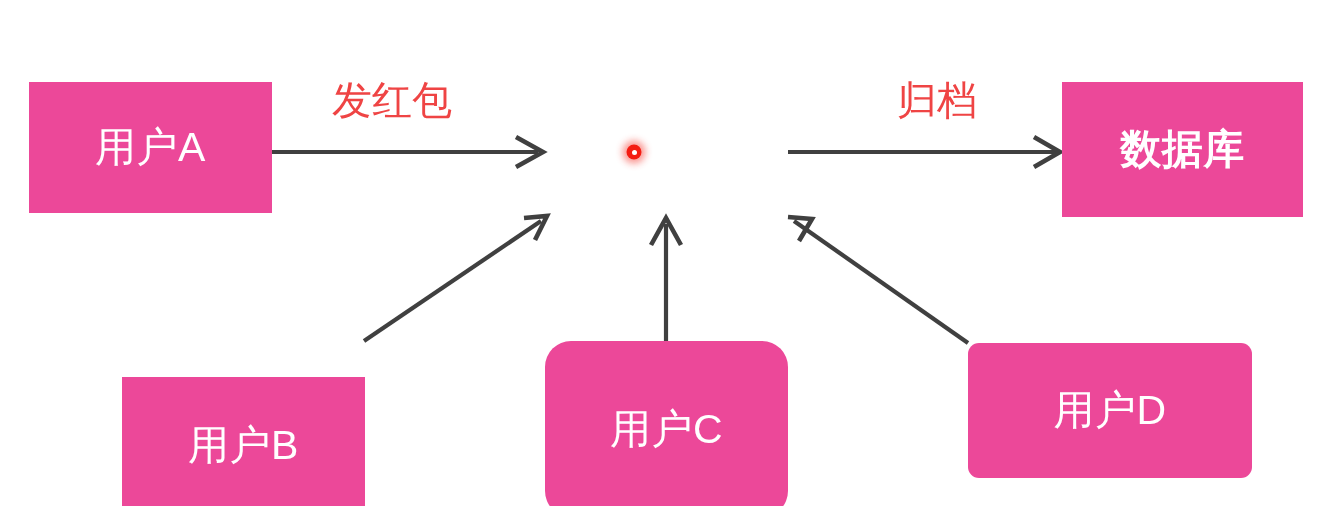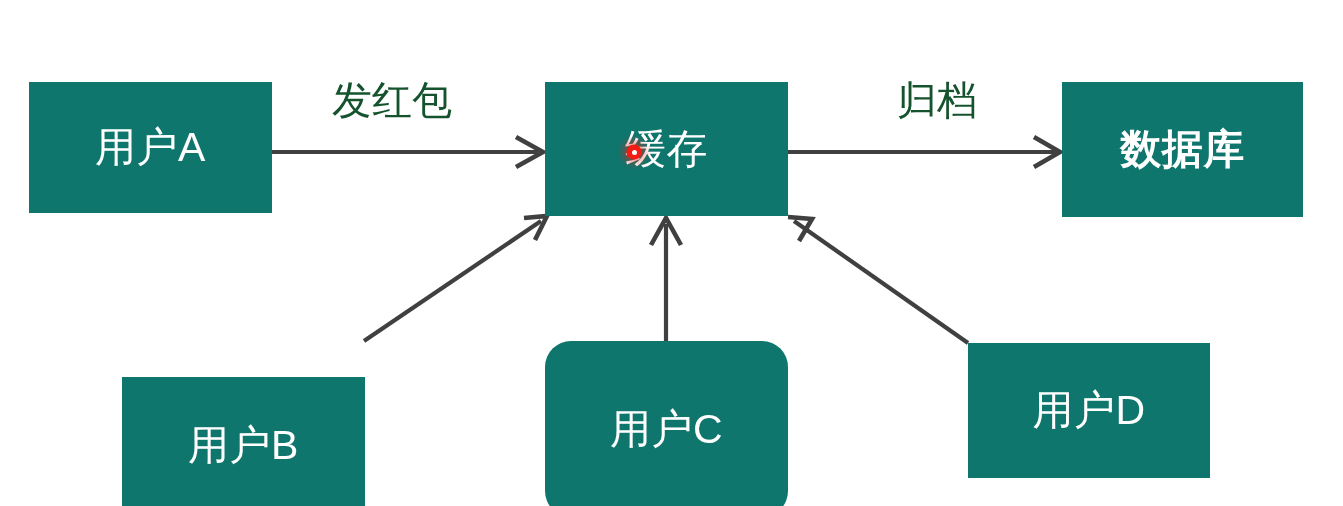--- a/index.html
+++ b/index.html
@@ -12,35 +12,35 @@
   }
   #canvas {
     position: relative;
     width: 1343px;
     height: 506px;
     background: #ffffff;
     overflow: hidden;
   }
   .node {
     position: absolute;
-    background: #0f766e;
+    background: #ec4899;
     color: #ffffff;
     display: flex;
     align-items: center;
     justify-content: center;
     font-size: 41px;
     font-weight: 400;
     line-height: 1;
     letter-spacing: 0.5px;
     box-sizing: border-box;
     user-select: none;
   }
   .edge-label {
     position: absolute;
-    color: #14532d;
+    color: #ef4444;
     font-size: 40px;
     line-height: 1;
     white-space: nowrap;
     user-select: none;
   }
   .edges {
     position: absolute;
     left: 0;
     top: 0;
     width: 1343px;
@@ -112,37 +112,34 @@
     <g>
       <line class="edge-line" x1="968" y1="343" x2="794" y2="221"></line>
       <polyline class="edge-head" points="788,217 812,219 799,241"></polyline>
     </g>
   </svg>
 
   <div class="node" style="left:29px;  top:82px;  width:243px; height:131px;">
     <span>用户A</span>
   </div>
 
-  <div class="node" style="left:545px; top:82px;  width:243px; height:134px;">
-    <span>缓存</span>
-  </div>
 
   <div class="node" style="left:1062px;top:82px;  width:241px; height:135px;font-weight:bold;">
     <span>数据库</span>
   </div>
 
   <div class="node" style="left:122px; top:341px; width:243px; height:136px;margin-top:36px;">
     <span>用户B</span>
   </div>
 
   <div class="node" style="left:545px; top:341px; width:243px; height:176px;border-radius:26px;">
     <span>用户C</span>
   </div>
 
-  <div class="node" style="left:968px; top:343px; width:242px; height:135px;">
+  <div class="node" style="left:968px; top:343px; width:284px; height:135px;border-radius:11px;">
     <span>用户D</span>
   </div>
 
   <div class="edge-label" style="left:332px; top:80px;">发红包</div>
 
   <div class="edge-label" style="left:877px; top:80px;margin-left:20px;">归档</div>
 
   <div class="cursor-dot" style="left:634px; top:152px;"></div>
 
 </div>

